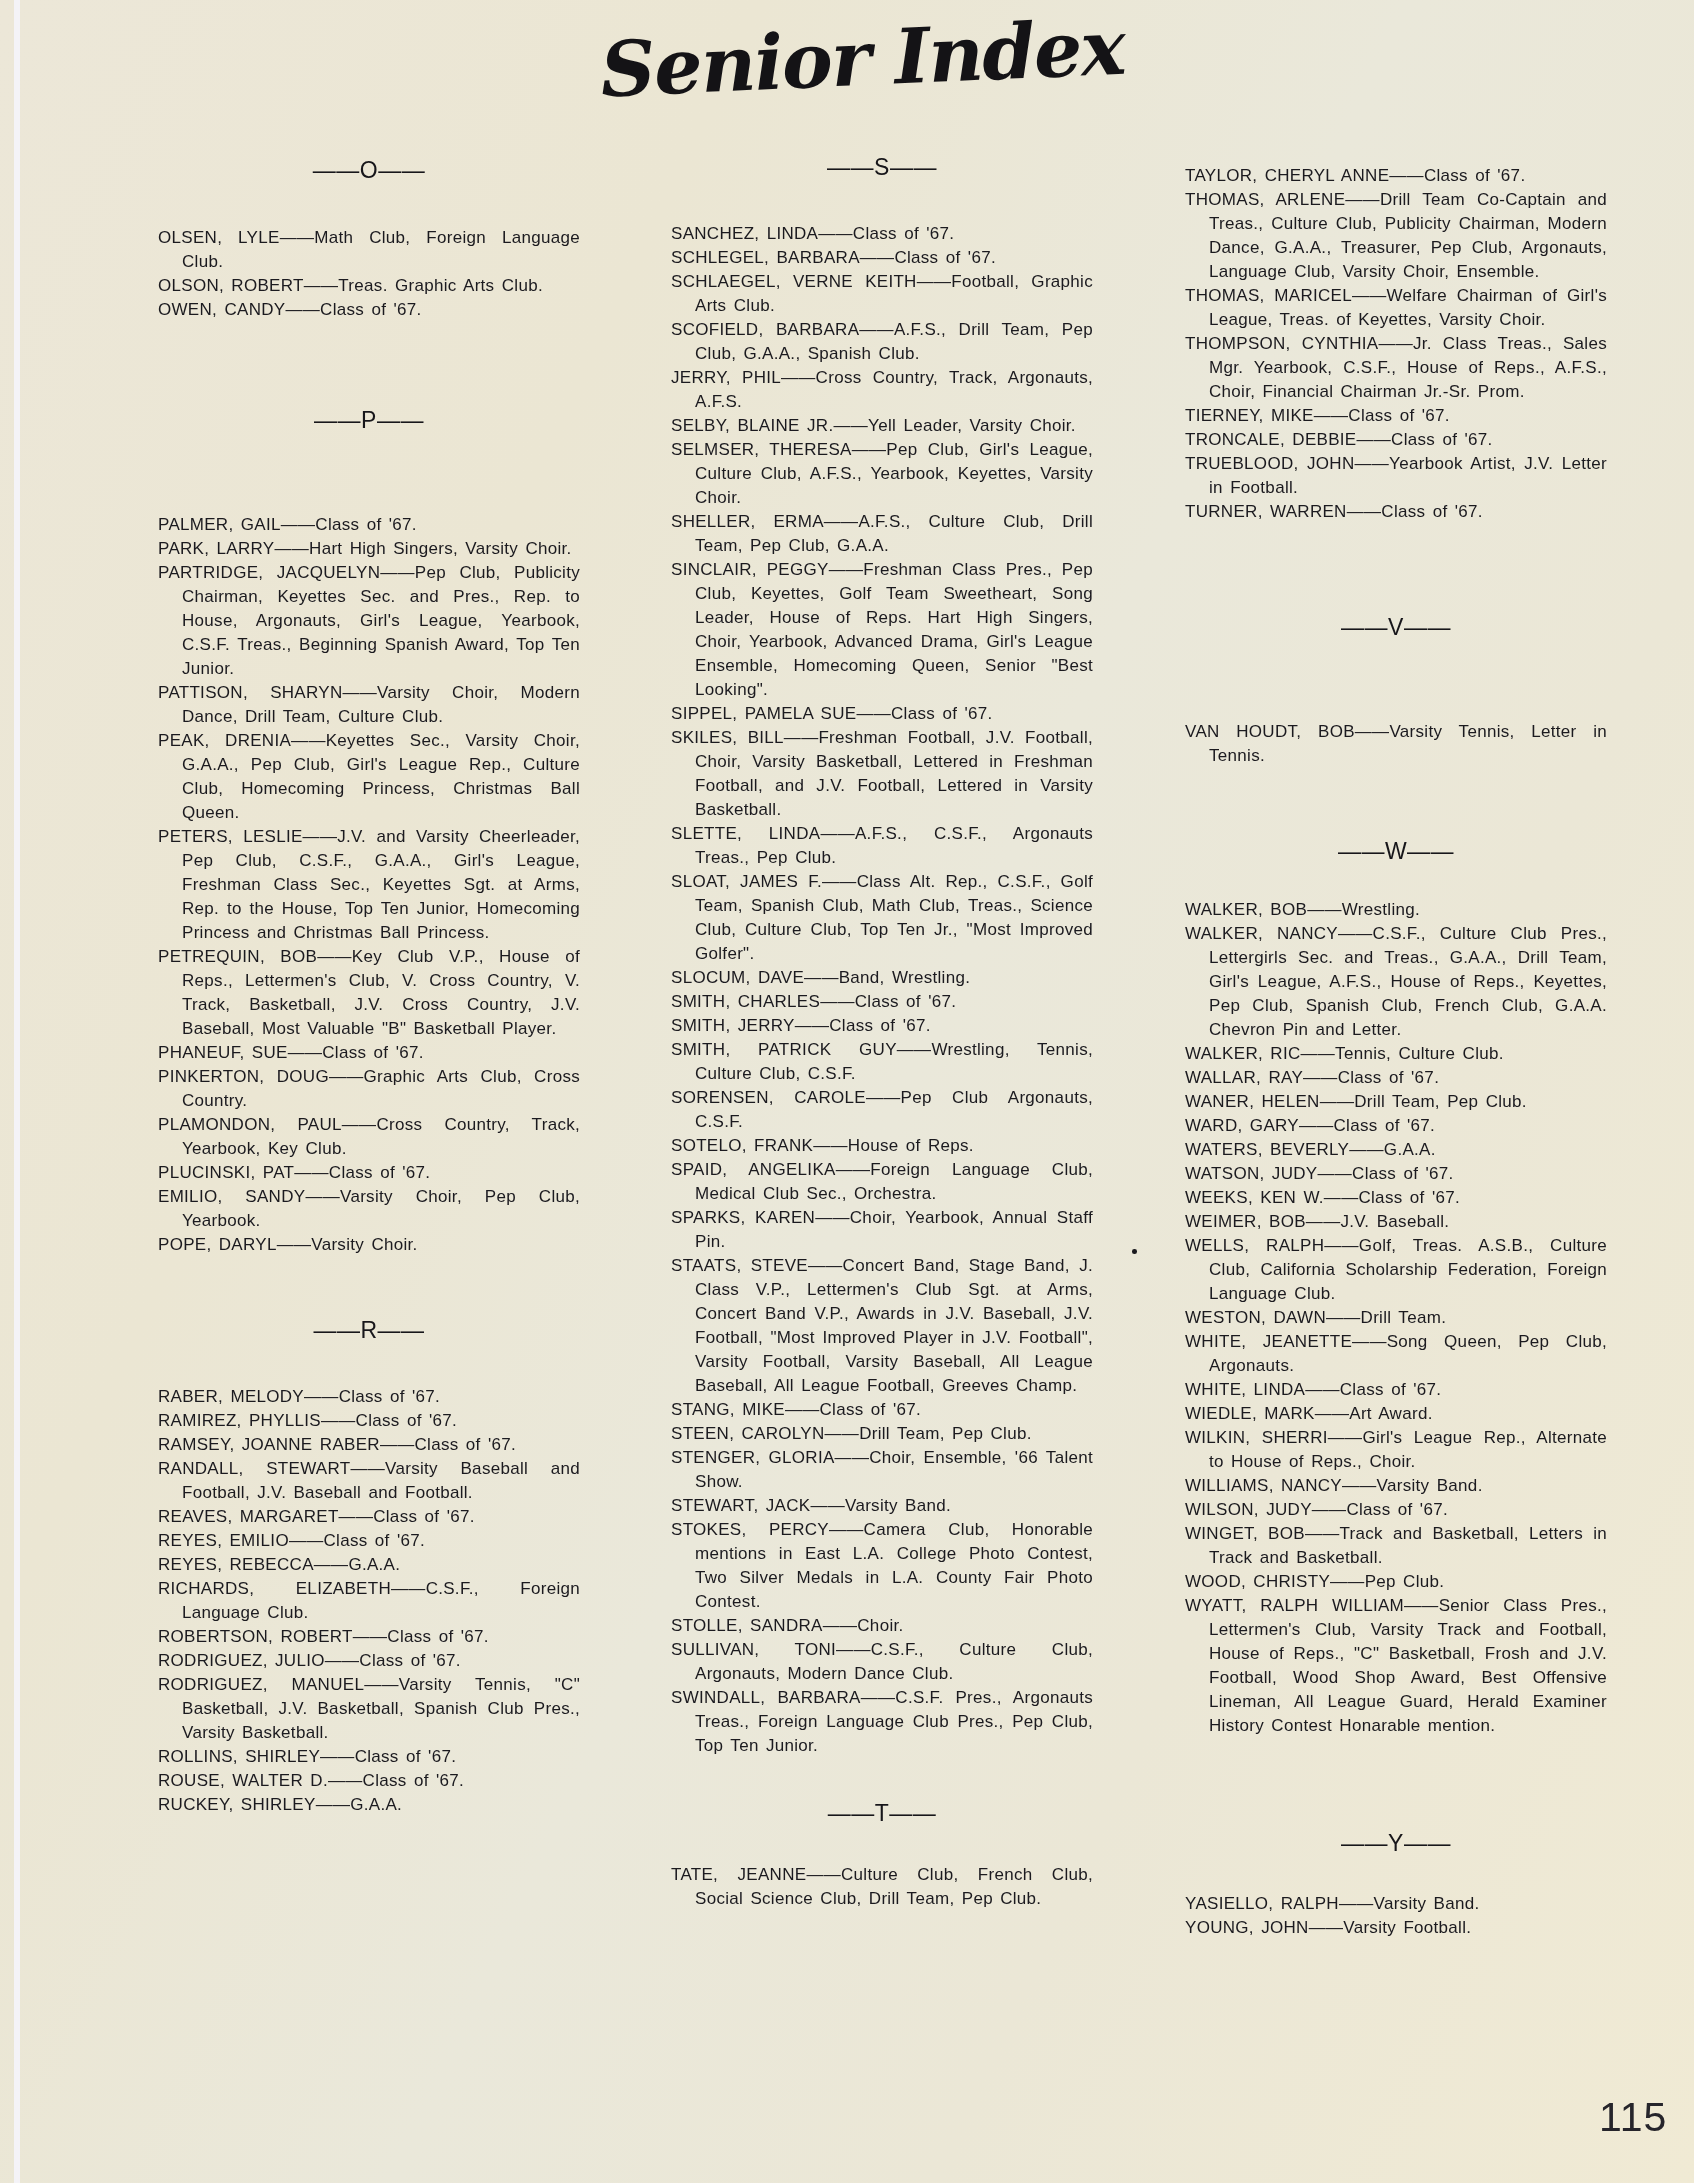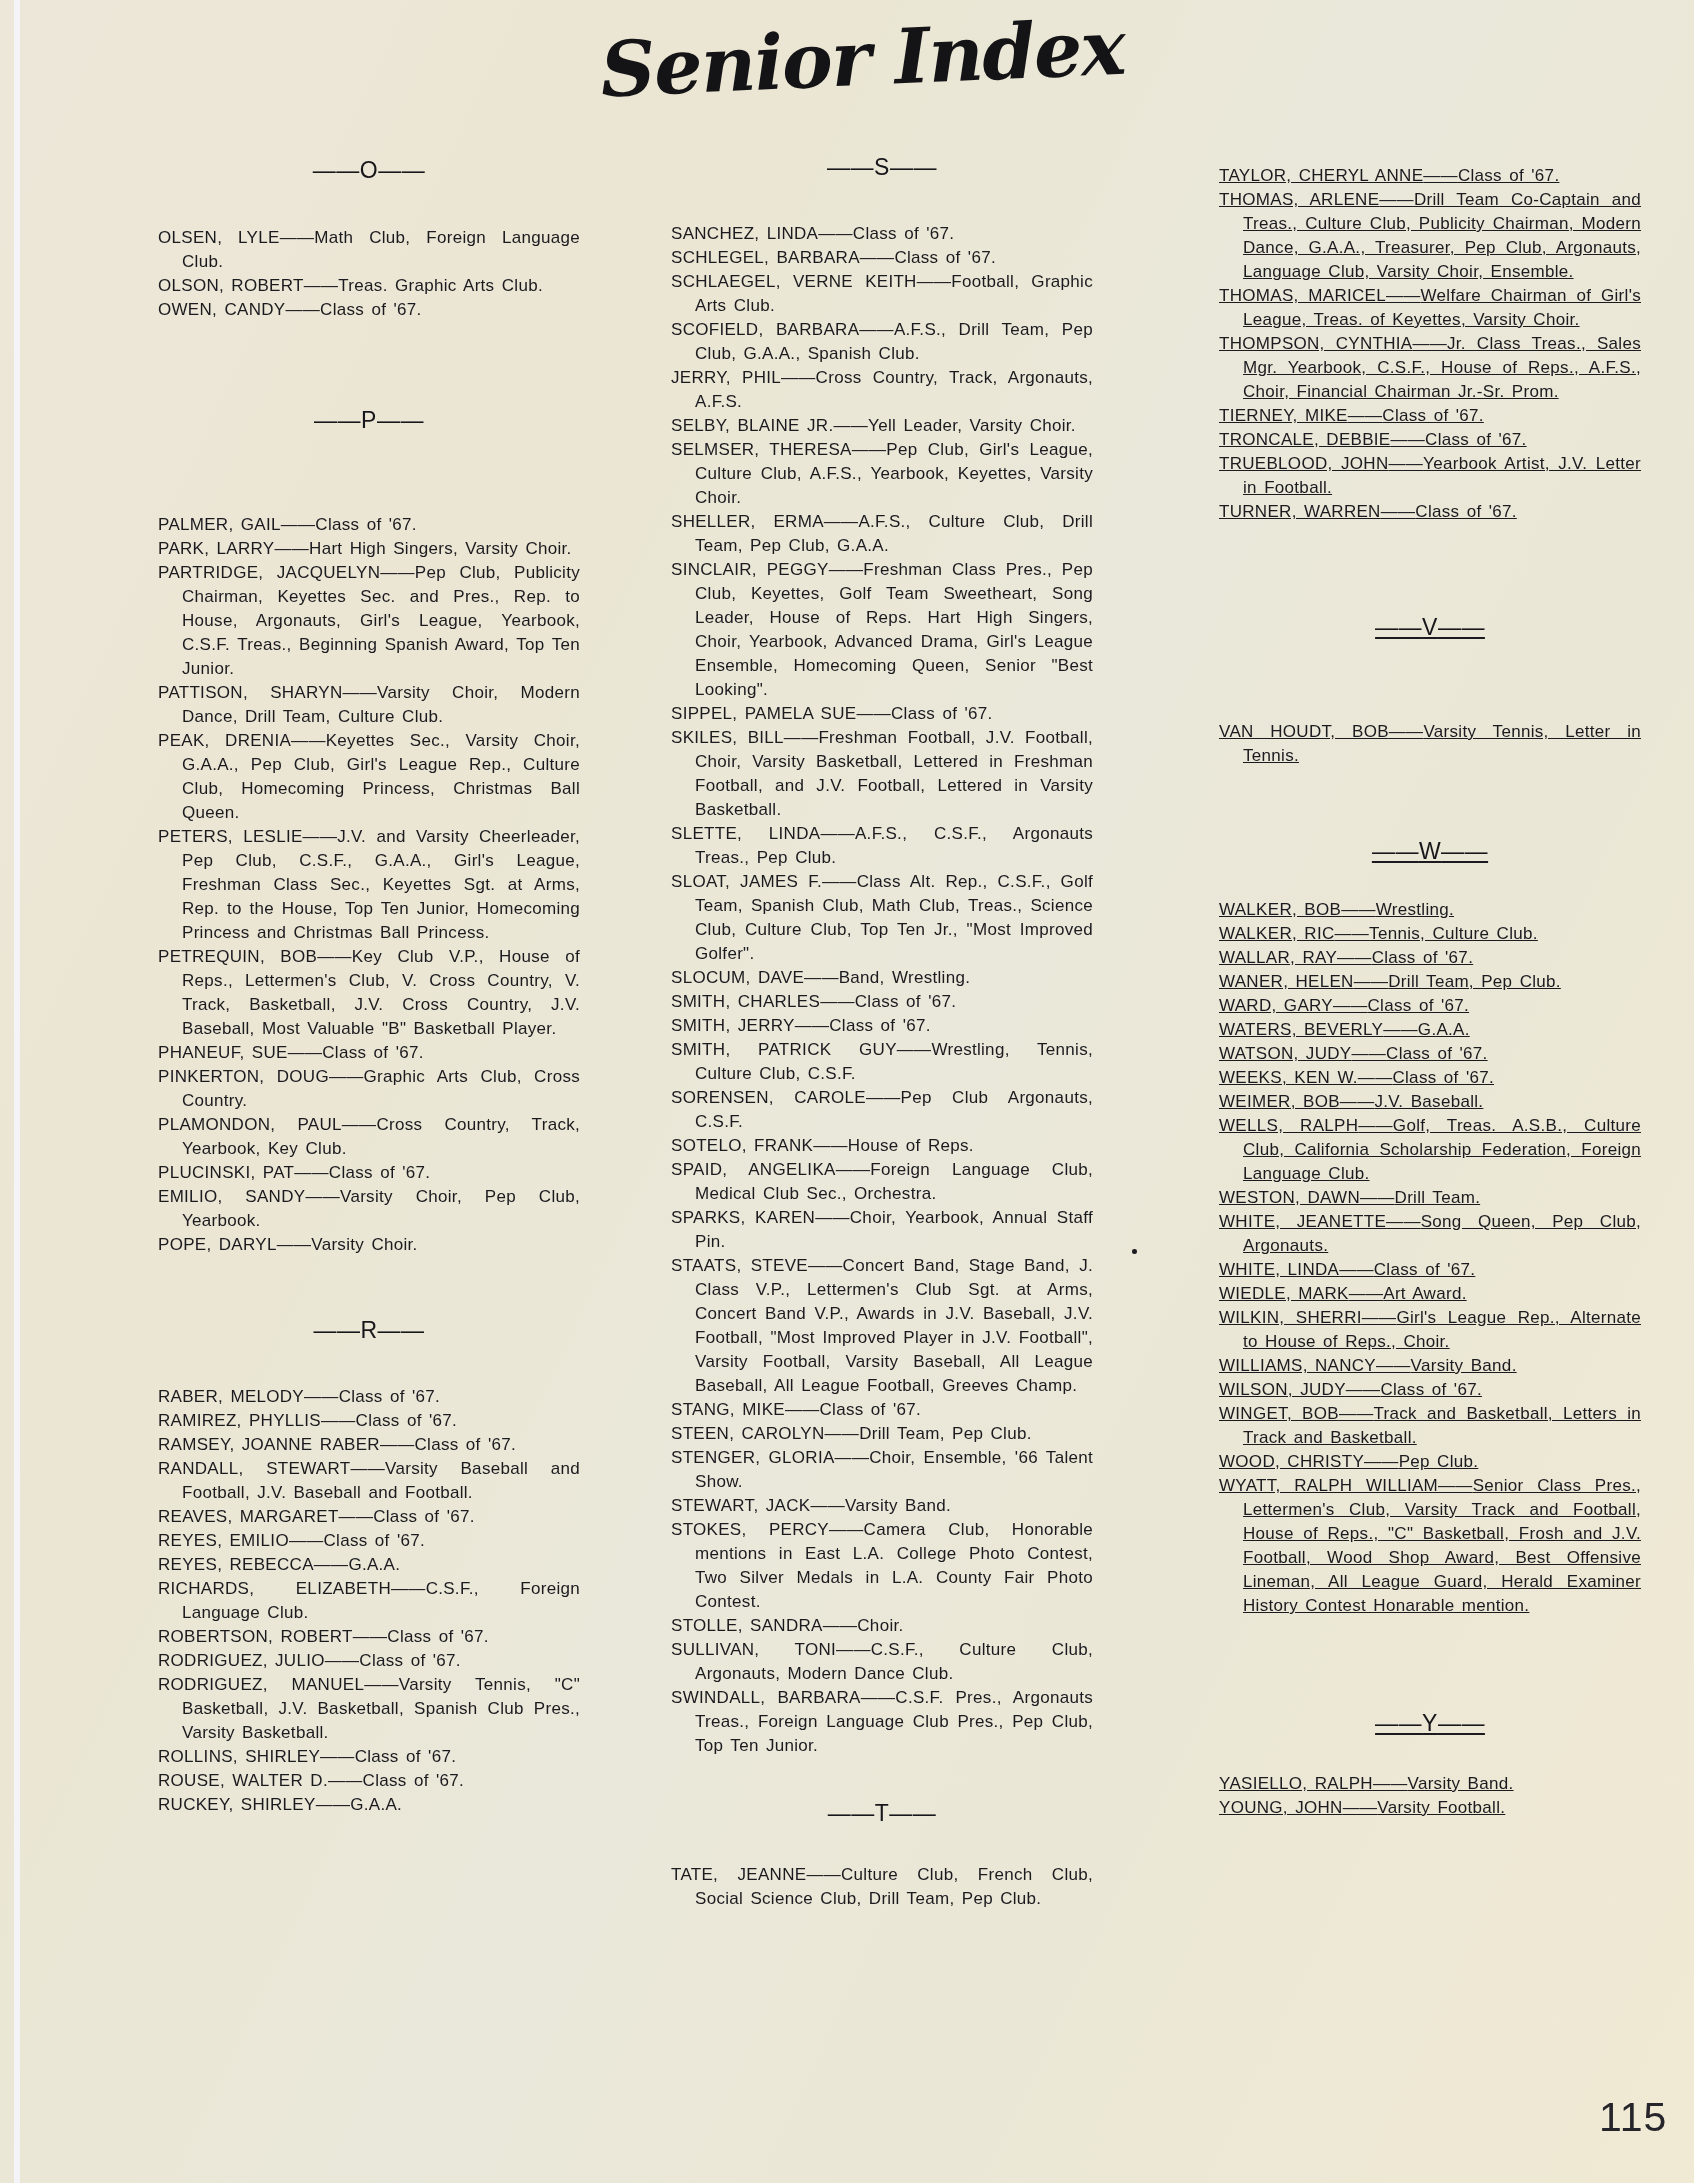--- a/index.html
+++ b/index.html
@@ -23,21 +23,21 @@
     font-style:italic;font-weight:700;font-size:76px;
     letter-spacing:-1.5px;color:#141316;
     transform:rotate(-2.5deg);
   }
   .col{
     position:absolute;width:422px;color:#1b1a1f;
     font-size:17px;line-height:24px;
   }
   .col1{left:158px;top:157px;}
   .col2{left:671px;top:154px;}
-  .col3{left:1219px;top:164px;text-decoration:underline;}
+  .col3{left:1185px;top:164px;}
   .entry{
     text-align:justify;
     padding-left:24px;text-indent:-24px;
     letter-spacing:0.3px;word-spacing:2.3px;
   }
   .section-header{
     text-align:center;font-size:23px;line-height:26px;
     letter-spacing:0.5px;color:#17161a;
   }
   .header-O{margin:0 0 43px;}
@@ -139,20 +139,21 @@
       <div class="entry"><span>THOMAS, MARICEL</span><span>——</span><span>Welfare Chairman of Girl's League, Treas. of Keyettes, Varsity Choir.</span></div>
       <div class="entry"><span>THOMPSON, CYNTHIA</span><span>——</span><span>Jr. Class Treas., Sales Mgr. Yearbook, C.S.F., House of Reps., A.F.S., Choir, Financial Chairman Jr.-Sr. Prom.</span></div>
       <div class="entry"><span>TIERNEY, MIKE</span><span>——</span><span>Class of '67.</span></div>
       <div class="entry"><span>TRONCALE, DEBBIE</span><span>——</span><span>Class of '67.</span></div>
       <div class="entry"><span>TRUEBLOOD, JOHN</span><span>——</span><span>Yearbook Artist, J.V. Letter in Football.</span></div>
       <div class="entry"><span>TURNER, WARREN</span><span>——</span><span>Class of '67.</span></div>
       <div class="section-header header-V"><span>——</span><span>V</span><span>——</span></div>
       <div class="entry"><span>VAN HOUDT, BOB</span><span>——</span><span>Varsity Tennis, Letter in Tennis.</span></div>
       <div class="section-header header-W"><span>——</span><span>W</span><span>——</span></div>
       <div class="entry"><span>WALKER, BOB</span><span>——</span><span>Wrestling.</span></div>
+      <div class="entry"><span>WALKER, NANCY</span><span>——</span><span>C.S.F., Culture Club Pres., Lettergirls Sec. and Treas., G.A.A., Drill Team, Girl's League, A.F.S., House of Reps., Keyettes, Pep Club, Spanish Club, French Club, G.A.A. Chevron Pin and Letter.</span></div>
       <div class="entry"><span>WALKER, RIC</span><span>——</span><span>Tennis, Culture Club.</span></div>
       <div class="entry"><span>WALLAR, RAY</span><span>——</span><span>Class of '67.</span></div>
       <div class="entry"><span>WANER, HELEN</span><span>——</span><span>Drill Team, Pep Club.</span></div>
       <div class="entry"><span>WARD, GARY</span><span>——</span><span>Class of '67.</span></div>
       <div class="entry"><span>WATERS, BEVERLY</span><span>——</span><span>G.A.A.</span></div>
       <div class="entry"><span>WATSON, JUDY</span><span>——</span><span>Class of '67.</span></div>
       <div class="entry"><span>WEEKS, KEN W.</span><span>——</span><span>Class of '67.</span></div>
       <div class="entry"><span>WEIMER, BOB</span><span>——</span><span>J.V. Baseball.</span></div>
       <div class="entry"><span>WELLS, RALPH</span><span>——</span><span>Golf, Treas. A.S.B., Culture Club, California Scholarship Federation, Foreign Language Club.</span></div>
       <div class="entry"><span>WESTON, DAWN</span><span>——</span><span>Drill Team.</span></div>

